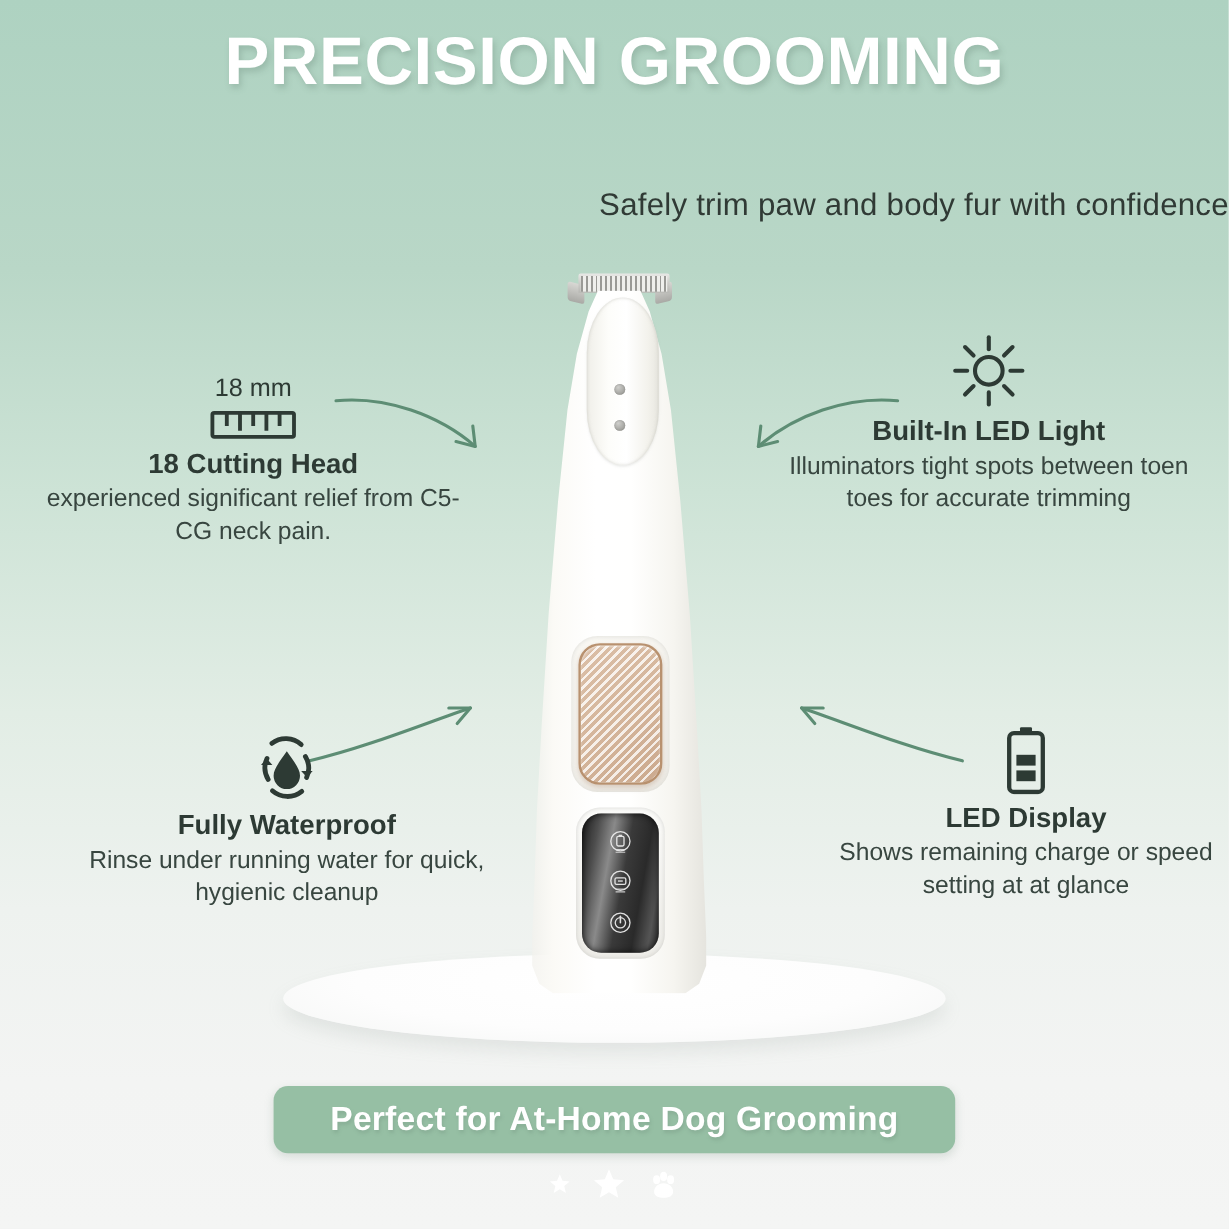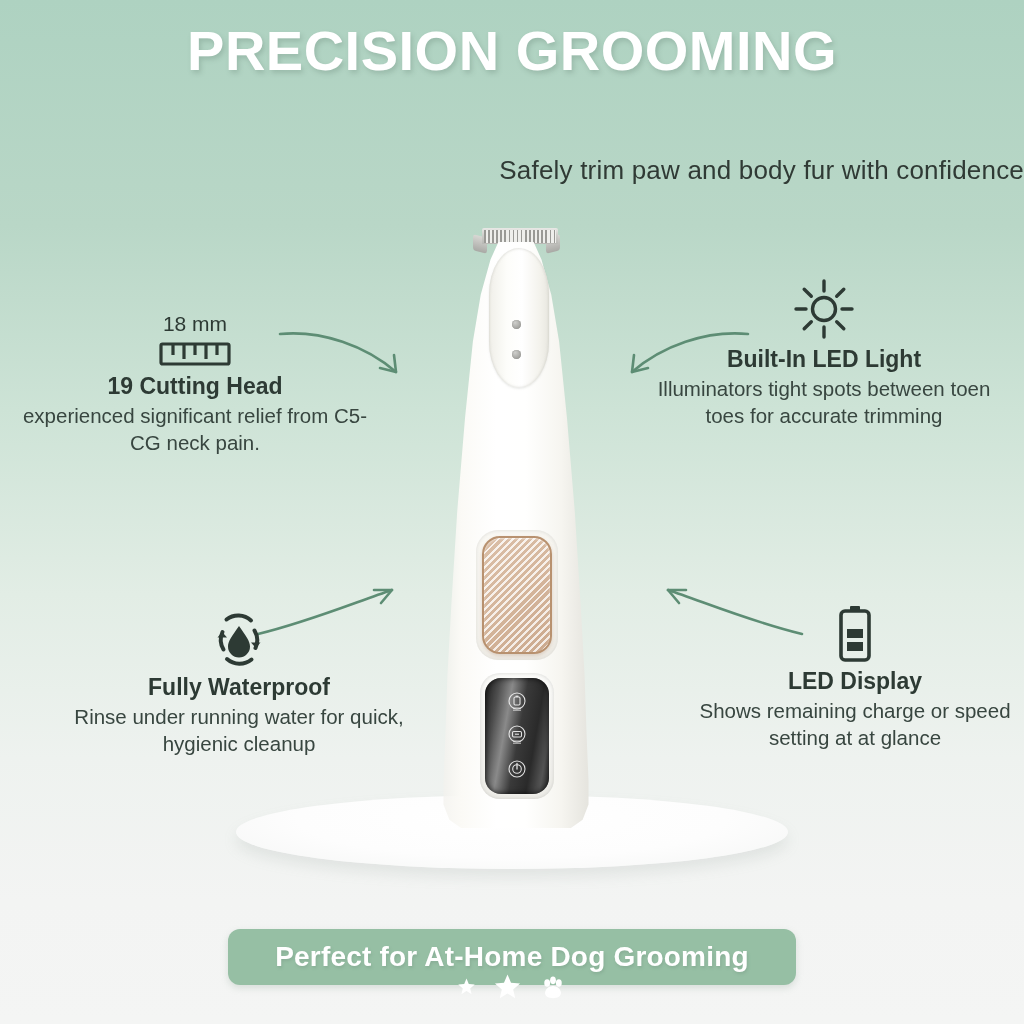--- a/index.html
+++ b/index.html
@@ -49,21 +49,21 @@
     margin-bottom:2px;
     white-space:nowrap;
   }
   .feature .fdesc {
     display:block;
     font-size:20.5px;
     line-height:27px;
     color:#384640;
   }
 
-  #f-cutting { left:10px; top:312px; width:370px; }
+  #f-cutting { left:26px; top:312px; width:370px; }
   #f-cutting .mmlabel { display:block; font-size:21px; color:#2d3a34; margin-bottom:5px; font-weight:500; }
   #f-led-light { left:638px; top:278px; width:372px; }
   #f-waterproof { left:58px; top:612px; width:362px; }
   #f-led-display { left:690px; top:604px; width:330px; }
 
   
   .arrow { position:absolute; }
 
   
   #podium {
@@ -175,21 +175,20 @@
   }
   .panel-ic { width:24px; height:24px; opacity:.92; }
 
   
   #banner {
     position:absolute; left:228px; top:905px; width:568px; height:56px;
     border-radius:12px;
     background:#96bfa4;
     display:flex; align-items:center; justify-content:center;
     box-shadow:0 3px 7px rgba(140,160,148,.28);
-    margin-top:24px;
   }
   #banner .btext {
     color:#ffffff; font-weight:bold; font-size:28px; letter-spacing:.2px;
     text-shadow:1px 2px 3px rgba(110,140,122,.32);
   }
   #badges {
     position:absolute; left:0; right:0; top:972px;
     display:flex; align-items:center; justify-content:center; gap:17px;
   }
 </style>
@@ -222,21 +221,21 @@
     <path d="M154 62 C 104 50, 56 30, 20 18" stroke="#5d8d74" stroke-width="2.6" fill="none" stroke-linecap="round"></path>
     <path d="M20 18 L 38 18 M20 18 L 31 31" stroke="#5d8d74" stroke-width="2.6" fill="none" stroke-linecap="round"></path>
   </svg>
 
   <div class="feature" id="f-cutting">
     <span class="mmlabel">18 mm</span>
     <svg class="ficon" width="72" height="26" viewBox="0 0 72 26">
       <rect x="2" y="3" width="68" height="20" rx="1.5" fill="none" stroke="#2d3a34" stroke-width="3.2"></rect>
       <path d="M14 3 L14 14 M25 3 L25 18 M36 3 L36 14 M47 3 L47 18 M58 3 L58 14" stroke="#2d3a34" stroke-width="3.2" stroke-linecap="butt"></path>
     </svg>
-    <span class="ftitle">19 Cutting Head</span>
+    <span class="ftitle">18 Cutting Head</span>
     <span class="fdesc">experienced significant relief from C5-CG neck pain.</span>
   </div>
 
   <div class="feature" id="f-waterproof">
     <svg class="ficon" width="58" height="56" viewBox="0 0 58 56">
       <path d="M29 14 C 22 24, 18 29, 18 34.5 A 11 11 0 0 0 40 34.5 C 40 29, 36 24, 29 14 Z" fill="#2d3a34"></path>
       <path d="M44.5 18.5 A 19 19 0 0 1 45.5 36" fill="none" stroke="#2d3a34" stroke-width="4" stroke-linecap="round"></path>
       <path d="M13.5 37.5 A 19 19 0 0 1 12.5 20" fill="none" stroke="#2d3a34" stroke-width="4" stroke-linecap="round"></path>
       <path d="M16.5 7.5 A 19 19 0 0 1 41 8.5" fill="none" stroke="#2d3a34" stroke-width="4" stroke-linecap="round"></path>
       <path d="M17 47 A 19 19 0 0 0 41.5 47.5" fill="none" stroke="#2d3a34" stroke-width="4" stroke-linecap="round"></path>

